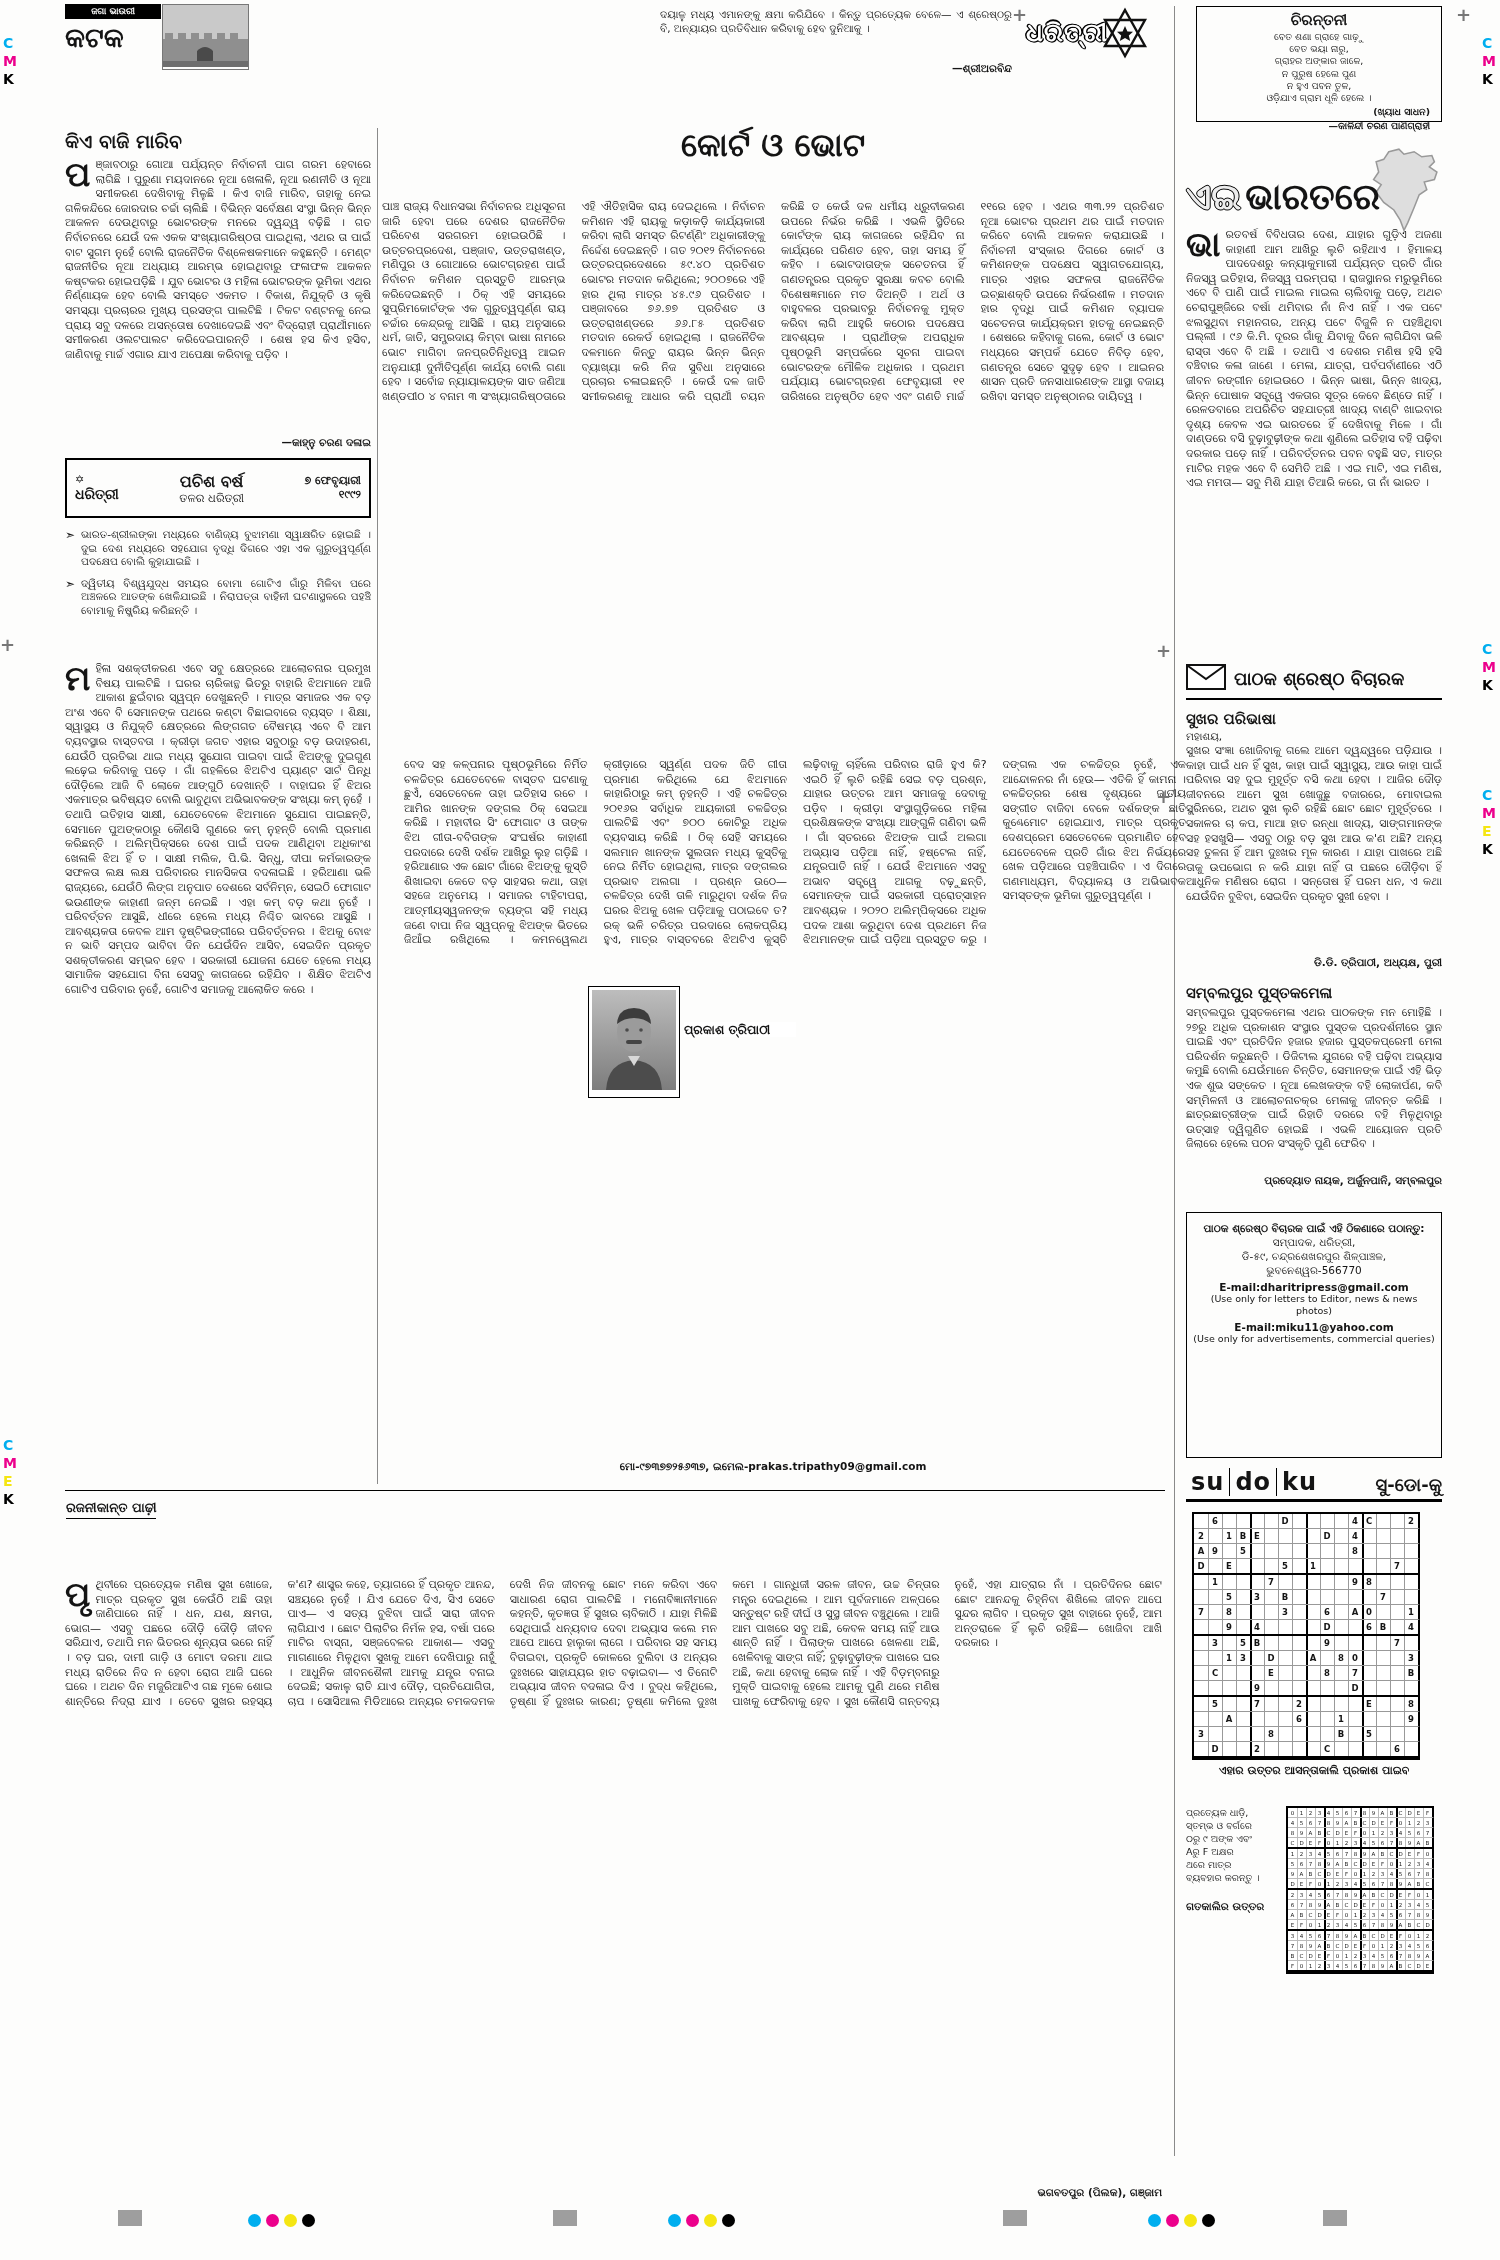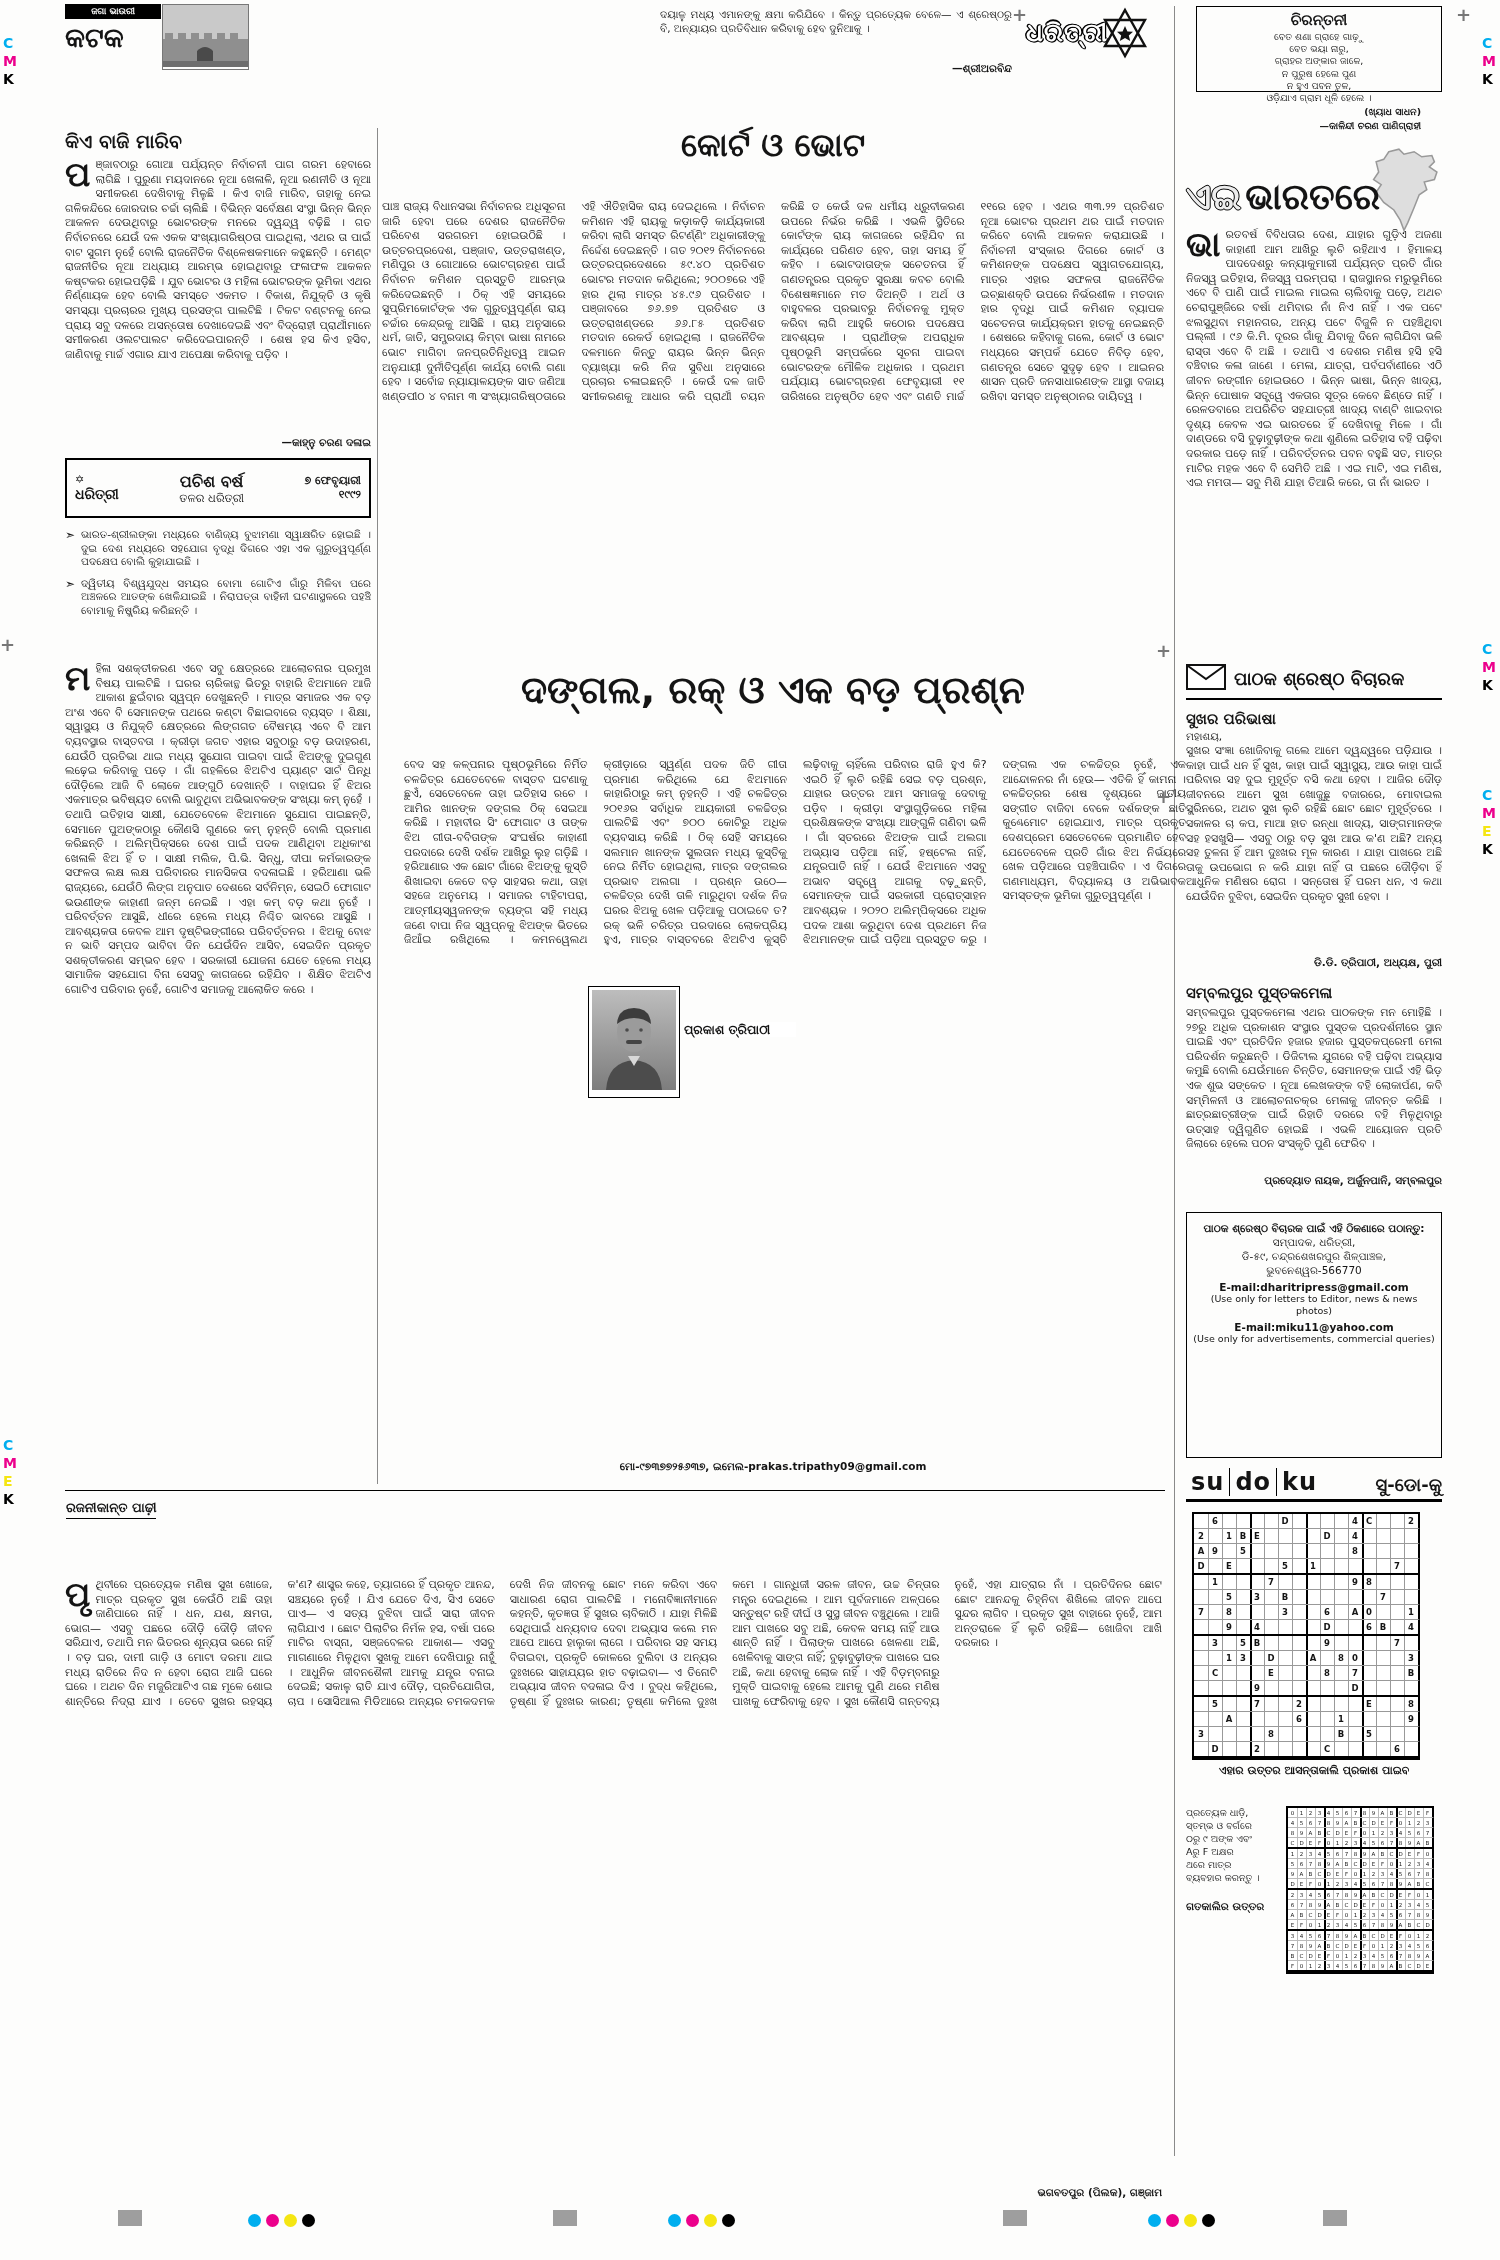--- a/index.html
+++ b/index.html
@@ -22,21 +22,21 @@
   
   #epi1{left:292px;top:8px;width:352px}
   #epi2{left:660px;top:8px;width:352px}
   #epi-attr{left:660px;top:62px;width:352px;text-align:right;font-weight:bold;font-size:10.5px}
   .epi{font-size:10.5px;line-height:13.5px}
   #logo{left:1026px;top:18px;font-size:25px;font-weight:bold;color:#fff;
         text-shadow:-1.4px 0 #000,1.4px 0 #000,0 -1.4px #000,0 1.4px #000, -1px -1px #000, 1px 1px #000;
         letter-spacing:1px}
   #star{left:1098px;top:6px}
   
-  #chiran{left:1196px;top:6px;width:246px;height:86px;border:1px solid #000;box-sizing:border-box;padding:4px 20px}
+  #chiran{left:1196px;top:6px;width:246px;height:116px;border:1px solid #000;box-sizing:border-box;padding:4px 11px}
   #chiran .t{font-size:15px;font-weight:bold;text-align:center;margin-bottom:2px}
   #chiran .l{font-size:9.5px;line-height:12.2px;text-align:center}
   #chiran .s{font-size:9.5px;font-weight:bold;text-align:right;margin-top:2px}
   
   .vrule{width:0;border-left:1px solid #8a8a8a}
   #vr-right{left:1174px;top:6px;height:2150px}
   #vr-left{left:377px;top:128px;height:1356px}
   #hrule{left:65px;top:1490px;width:1100px;border-top:1.5px solid #000}
   
   #ed-title{left:382px;top:126px;width:782px;font-size:32px;font-weight:bold;text-align:center}
@@ -211,21 +211,20 @@
   <div class="abs" id="bh-title">
     <span class="pre">ଏଇ</span><span>ଭାରତରେ</span>
   </div>
   <div class="abs just body-text" id="bh-body">
     <span class="dropcap">ଭା</span><span>ରତବର୍ଷ ବିବିଧତାର ଦେଶ, ଯାହାର ଗୁଡ଼ିଏ ଅଜଣା କାହାଣୀ ଆମ ଆଖିରୁ ଲୁଚି ରହିଥାଏ । ହିମାଳୟ ପାଦଦେଶରୁ କନ୍ୟାକୁମାରୀ ପର୍ଯ୍ୟନ୍ତ ପ୍ରତି ଗାଁର ନିଜସ୍ୱ ଇତିହାସ, ନିଜସ୍ୱ ପରମ୍ପରା । ରାଜସ୍ଥାନର ମରୁଭୂମିରେ ଏବେ ବି ପାଣି ପାଇଁ ମାଇଲ ମାଇଲ ଚାଲିବାକୁ ପଡ଼େ, ଅଥଚ ଚେରାପୁଞ୍ଜିରେ ବର୍ଷା ଥମିବାର ନାଁ ନିଏ ନାହିଁ । ଏକ ପଟେ ଝଲସୁଥିବା ମହାନଗର, ଅନ୍ୟ ପଟେ ବିଜୁଳି ନ ପହଞ୍ଚିଥିବା ପଲ୍ଲୀ । ୯୬ କି.ମି. ଦୂରର ଗାଁକୁ ଯିବାକୁ ଦିନେ ଲାଗିଯିବା ଭଳି ରାସ୍ତା ଏବେ ବି ଅଛି । ତଥାପି ଏ ଦେଶର ମଣିଷ ହସି ହସି ବଞ୍ଚିବାର କଳା ଜାଣେ । ମେଳା, ଯାତ୍ରା, ପର୍ବପର୍ବାଣୀରେ ଏଠି ଜୀବନ ରଙ୍ଗୀନ ହୋଇଉଠେ । ଭିନ୍ନ ଭାଷା, ଭିନ୍ନ ଖାଦ୍ୟ, ଭିନ୍ନ ପୋଷାକ ସତ୍ତ୍ୱେ ଏକତାର ସୂତ୍ର କେବେ ଛିଣ୍ଡେ ନାହିଁ । ରେଳଡବାରେ ଅପରିଚିତ ସହଯାତ୍ରୀ ଖାଦ୍ୟ ବାଣ୍ଟି ଖାଇବାର ଦୃଶ୍ୟ କେବଳ ଏଇ ଭାରତରେ ହିଁ ଦେଖିବାକୁ ମିଳେ । ଗାଁ ଦାଣ୍ଡରେ ବସି ବୁଢ଼ାବୁଢ଼ୀଙ୍କ କଥା ଶୁଣିଲେ ଇତିହାସ ବହି ପଢ଼ିବା ଦରକାର ପଡ଼େ ନାହିଁ । ପରିବର୍ତ୍ତନର ପବନ ବହୁଛି ସତ, ମାତ୍ର ମାଟିର ମହକ ଏବେ ବି ସେମିତି ଅଛି । ଏଇ ମାଟି, ଏଇ ମଣିଷ, ଏଇ ମମତା— ସବୁ ମିଶି ଯାହା ତିଆରି କରେ, ତା ନାଁ ଭାରତ ।</span>
   </div>
 
   <div class="abs just body-text" id="ft-left">
     <span class="dropcap">ମ</span><span>ହିଳା ସଶକ୍ତୀକରଣ ଏବେ ସବୁ କ୍ଷେତ୍ରରେ ଆଲୋଚନାର ପ୍ରମୁଖ ବିଷୟ ପାଲଟିଛି । ଘରର ଚାରିକାନ୍ଥ ଭିତରୁ ବାହାରି ଝିଅମାନେ ଆଜି ଆକାଶ ଛୁଇଁବାର ସ୍ୱପ୍ନ ଦେଖୁଛନ୍ତି । ମାତ୍ର ସମାଜର ଏକ ବଡ଼ ଅଂଶ ଏବେ ବି ସେମାନଙ୍କ ପଥରେ କଣ୍ଟା ବିଛାଇବାରେ ବ୍ୟସ୍ତ । ଶିକ୍ଷା, ସ୍ୱାସ୍ଥ୍ୟ ଓ ନିଯୁକ୍ତି କ୍ଷେତ୍ରରେ ଲିଙ୍ଗଗତ ବୈଷମ୍ୟ ଏବେ ବି ଆମ ବ୍ୟବସ୍ଥାର ବାସ୍ତବତା । କ୍ରୀଡ଼ା ଜଗତ ଏହାର ସବୁଠାରୁ ବଡ଼ ଉଦାହରଣ, ଯେଉଁଠି ପ୍ରତିଭା ଥାଇ ମଧ୍ୟ ସୁଯୋଗ ପାଇବା ପାଇଁ ଝିଅଙ୍କୁ ଦୁଇଗୁଣ ଲଢ଼େଇ କରିବାକୁ ପଡ଼େ । ଗାଁ ଗହଳିରେ ଝିଅଟିଏ ପ୍ୟାଣ୍ଟ ସାର୍ଟ ପିନ୍ଧି ଦୌଡ଼ିଲେ ଆଜି ବି ଲୋକେ ଆଙ୍ଗୁଠି ଦେଖାନ୍ତି । ବାହାଘର ହିଁ ଝିଅର ଏକମାତ୍ର ଭବିଷ୍ୟତ ବୋଲି ଭାବୁଥିବା ଅଭିଭାବକଙ୍କ ସଂଖ୍ୟା କମ୍ ନୁହେଁ । ତଥାପି ଇତିହାସ ସାକ୍ଷୀ, ଯେତେବେଳେ ଝିଅମାନେ ସୁଯୋଗ ପାଇଛନ୍ତି, ସେମାନେ ପୁଅଙ୍କଠାରୁ କୌଣସି ଗୁଣରେ କମ୍ ନୁହନ୍ତି ବୋଲି ପ୍ରମାଣ କରିଛନ୍ତି । ଅଲିମ୍ପିକ୍ସରେ ଦେଶ ପାଇଁ ପଦକ ଆଣିଥିବା ଅଧିକାଂଶ ଖେଳାଳି ଝିଅ ହିଁ ତ । ସାକ୍ଷୀ ମଲିକ, ପି.ଭି. ସିନ୍ଧୁ, ଦୀପା କର୍ମକାରଙ୍କ ସଫଳତା ଲକ୍ଷ ଲକ୍ଷ ପରିବାରର ମାନସିକତା ବଦଳାଇଛି । ହରିଆଣା ଭଳି ରାଜ୍ୟରେ, ଯେଉଁଠି ଲିଙ୍ଗ ଅନୁପାତ ଦେଶରେ ସର୍ବନିମ୍ନ, ସେଇଠି ଫୋଗାଟ ଭଉଣୀଙ୍କ କାହାଣୀ ଜନ୍ମ ନେଇଛି । ଏହା କମ୍ ବଡ଼ କଥା ନୁହେଁ । ପରିବର୍ତ୍ତନ ଆସୁଛି, ଧୀରେ ହେଲେ ମଧ୍ୟ ନିଶ୍ଚିତ ଭାବରେ ଆସୁଛି । ଆବଶ୍ୟକତା କେବଳ ଆମ ଦୃଷ୍ଟିଭଙ୍ଗୀରେ ପରିବର୍ତ୍ତନର । ଝିଅକୁ ବୋଝ ନ ଭାବି ସମ୍ପଦ ଭାବିବା ଦିନ ଯେଉଁଦିନ ଆସିବ, ସେଇଦିନ ପ୍ରକୃତ ସଶକ୍ତୀକରଣ ସମ୍ଭବ ହେବ । ସରକାରୀ ଯୋଜନା ଯେତେ ହେଲେ ମଧ୍ୟ ସାମାଜିକ ସହଯୋଗ ବିନା ସେସବୁ କାଗଜରେ ରହିଯିବ । ଶିକ୍ଷିତ ଝିଅଟିଏ ଗୋଟିଏ ପରିବାର ନୁହେଁ, ଗୋଟିଏ ସମାଜକୁ ଆଲୋକିତ କରେ ।</span>
   </div>
-  <div class="abs" id="ft-title">ଦଙ୍ଗଲ, ରକ୍ ଓ ଏକ ବଡ଼ ପ୍ରଶ୍ନ</div>
   <div class="abs c4 just body-text" id="ft-body">ବେଦ ସହ କଳ୍ପନାର ପୃଷ୍ଠଭୂମିରେ ନିର୍ମିତ ଚଳଚ୍ଚିତ୍ର ଯେତେବେଳେ ବାସ୍ତବ ଘଟଣାକୁ ଛୁଏଁ, ସେତେବେଳେ ତାହା ଇତିହାସ ରଚେ । ଆମିର ଖାନଙ୍କ ଦଙ୍ଗଲ ଠିକ୍ ସେଇଆ କରିଛି । ମହାବୀର ସିଂ ଫୋଗାଟ ଓ ତାଙ୍କ ଝିଅ ଗୀତା-ବବିତାଙ୍କ ସଂଘର୍ଷର କାହାଣୀ ପରଦାରେ ଦେଖି ଦର୍ଶକ ଆଖିରୁ ଲୁହ ଗଡ଼ିଛି । ହରିଆଣାର ଏକ ଛୋଟ ଗାଁରେ ଝିଅଙ୍କୁ କୁସ୍ତି ଶିଖାଇବା କେତେ ବଡ଼ ସାହସର କଥା, ତାହା ସହଜେ ଅନୁମେୟ । ସମାଜର ଟାହିଟାପରା, ଆତ୍ମୀୟସ୍ୱଜନଙ୍କ ବ୍ୟଙ୍ଗ ସହି ମଧ୍ୟ ଜଣେ ବାପା ନିଜ ସ୍ୱପ୍ନକୁ ଝିଅଙ୍କ ଭିତରେ ଜିଆଁଇ ରଖିଥିଲେ । କମନୱେଲଥ କ୍ରୀଡ଼ାରେ ସ୍ୱର୍ଣ୍ଣ ପଦକ ଜିତି ଗୀତା ପ୍ରମାଣ କରିଥିଲେ ଯେ ଝିଅମାନେ କାହାରିଠାରୁ କମ୍ ନୁହନ୍ତି । ଏହି ଚଳଚ୍ଚିତ୍ର ୨୦୧୬ର ସର୍ବାଧିକ ଆୟକାରୀ ଚଳଚ୍ଚିତ୍ର ପାଲଟିଛି ଏବଂ ୭୦୦ କୋଟିରୁ ଅଧିକ ବ୍ୟବସାୟ କରିଛି । ଠିକ୍ ସେହି ସମୟରେ ସଲମାନ ଖାନଙ୍କ ସୁଲତାନ ମଧ୍ୟ କୁସ୍ତିକୁ ନେଇ ନିର୍ମିତ ହୋଇଥିଲା, ମାତ୍ର ଦଙ୍ଗଲର ପ୍ରଭାବ ଅଲଗା । ପ୍ରଶ୍ନ ଉଠେ— ଚଳଚ୍ଚିତ୍ର ଦେଖି ତାଳି ମାରୁଥିବା ଦର୍ଶକ ନିଜ ଘରର ଝିଅକୁ ଖେଳ ପଡ଼ିଆକୁ ପଠାଇବେ ତ? ରକ୍ ଭଳି ଚରିତ୍ର ପରଦାରେ ଲୋକପ୍ରିୟ ହୁଏ, ମାତ୍ର ବାସ୍ତବରେ ଝିଅଟିଏ କୁସ୍ତି ଲଢ଼ିବାକୁ ଚାହିଁଲେ ପରିବାର ରାଜି ହୁଏ କି? ଏଇଠି ହିଁ ଲୁଚି ରହିଛି ସେଇ ବଡ଼ ପ୍ରଶ୍ନ, ଯାହାର ଉତ୍ତର ଆମ ସମାଜକୁ ଦେବାକୁ ପଡ଼ିବ । କ୍ରୀଡ଼ା ସଂସ୍ଥାଗୁଡ଼ିକରେ ମହିଳା ପ୍ରଶିକ୍ଷକଙ୍କ ସଂଖ୍ୟା ଆଙ୍ଗୁଳି ଗଣିବା ଭଳି । ଗାଁ ସ୍ତରରେ ଝିଅଙ୍କ ପାଇଁ ଅଲଗା ଅଭ୍ୟାସ ପଡ଼ିଆ ନାହିଁ, ହଷ୍ଟେଲ ନାହିଁ, ଯନ୍ତ୍ରପାତି ନାହିଁ । ଯେଉଁ ଝିଅମାନେ ଏସବୁ ଅଭାବ ସତ୍ତ୍ୱେ ଆଗକୁ ବଢ଼ୁଛନ୍ତି, ସେମାନଙ୍କ ପାଇଁ ସରକାରୀ ପ୍ରୋତ୍ସାହନ ଆବଶ୍ୟକ । ୨୦୨୦ ଅଲିମ୍ପିକ୍ସରେ ଅଧିକ ପଦକ ଆଶା କରୁଥିବା ଦେଶ ପ୍ରଥମେ ନିଜ ଝିଅମାନଙ୍କ ପାଇଁ ପଡ଼ିଆ ପ୍ରସ୍ତୁତ କରୁ । ଦଙ୍ଗଲ ଏକ ଚଳଚ୍ଚିତ୍ର ନୁହେଁ, ଏକ ଆନ୍ଦୋଳନର ନାଁ ହେଉ— ଏତିକି ହିଁ କାମନା । ଚଳଚ୍ଚିତ୍ରର ଶେଷ ଦୃଶ୍ୟରେ ଜାତୀୟ ସଙ୍ଗୀତ ବାଜିବା ବେଳେ ଦର୍ଶକଙ୍କ ଛାତି କୁଣ୍ଢେମୋଟ ହୋଇଯାଏ, ମାତ୍ର ପ୍ରକୃତ ଦେଶପ୍ରେମ ସେତେବେଳେ ପ୍ରମାଣିତ ହେବ ଯେତେବେଳେ ପ୍ରତି ଗାଁର ଝିଅ ନିର୍ଭୟରେ ଖେଳ ପଡ଼ିଆରେ ପହଞ୍ଚିପାରିବ । ଏ ଦିଗରେ ଗଣମାଧ୍ୟମ, ବିଦ୍ୟାଳୟ ଓ ଅଭିଭାବକ ସମସ୍ତଙ୍କ ଭୂମିକା ଗୁରୁତ୍ୱପୂର୍ଣ୍ଣ ।</div>
   <div class="abs" id="ft-photo">
     <svg width="84" height="100" viewBox="0 0 84 100">
       <defs>
           <linearGradient id="pg" x1="0" y1="0" x2="0" y2="1">
         <stop offset="0" stop-color="#bdbdbd"></stop>
             <stop offset="1" stop-color="#7d7d7d"></stop>
           </linearGradient>
         </defs>
       <rect width="84" height="100" fill="url(#pg)"></rect>

